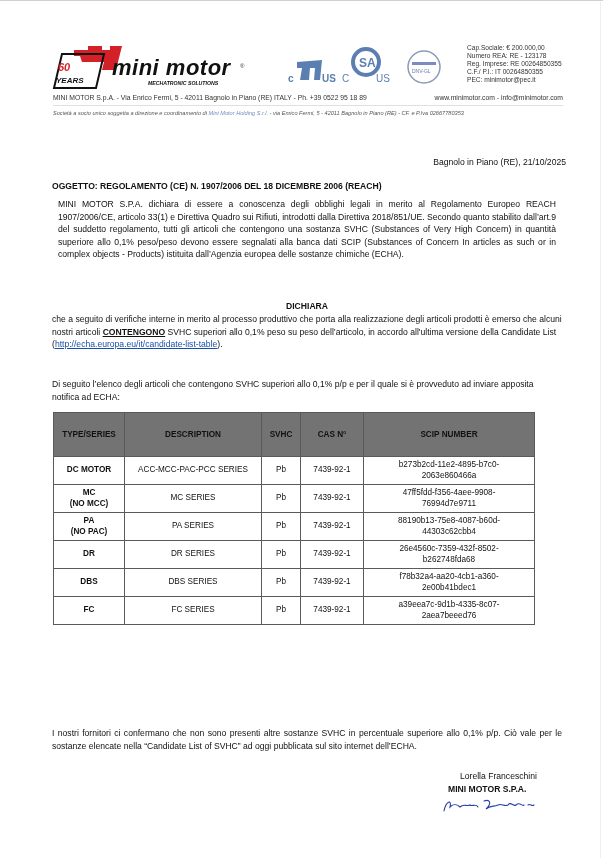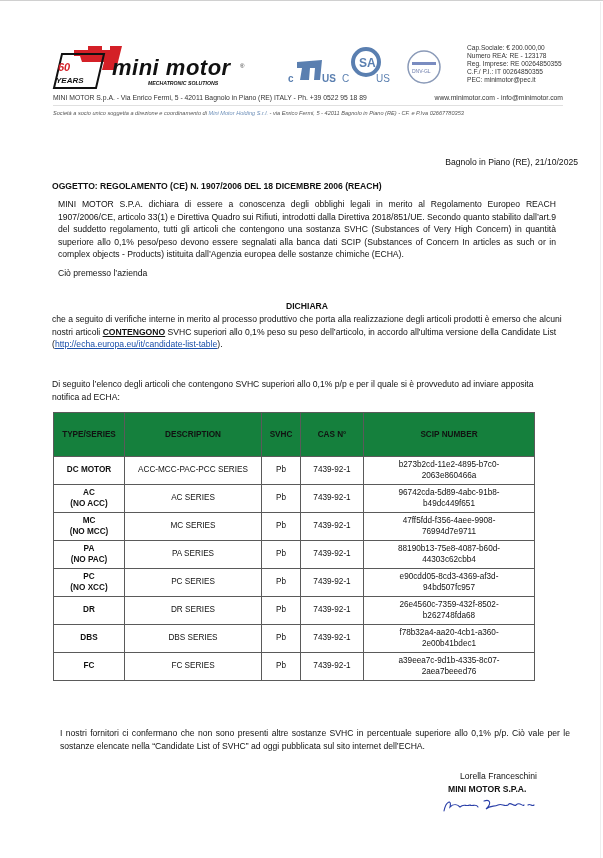--- a/index.html
+++ b/index.html
@@ -17,40 +17,40 @@
   .address-line { position:absolute; left:53px; top:94px; width:510px; font-size:6.8px; color:#333;
                   display:flex; justify-content:space-between; }
   .addr-divider { position:absolute; left:53px; top:105px; width:510px; height:1px; background:#e0e0e0; }
   .holding-line { position:absolute; left:53px; top:110px; width:510px; font-size:5.6px; font-style:italic;
                   color:#555; white-space:nowrap; }
   .holding-line .blue { color:#6d8fb8; }
 
   
   .doc { position:absolute; left:52px; top:0; width:511px; font-family:"Liberation Sans", sans-serif;
          font-size:8.6px; line-height:12.6px; color:#111; }
-  .date { position:absolute; left:16px; width:510px; top:156px; text-align:right; }
+  .date { position:absolute; left:4px; width:510px; top:156px; text-align:right; }
   .subject { position:absolute; left:0; top:180px; font-weight:bold; white-space:nowrap; }
   .para1 { position:absolute; left:0; top:192px; width:510px; text-align:justify; }
   .para1 p, .para2 p { margin:6px; }
   .dichiara { position:absolute; left:0; top:300px; width:510px; text-align:center; font-weight:bold; }
   .para2 { position:absolute; left:0; top:313px; width:510px; }
   .para2 .strong { font-weight:bold; text-decoration:underline; }
   .para2 a { color:#1a4fa8; text-decoration:underline; }
   .para3 { position:absolute; left:0; top:378px; width:510px; }
 
   
   .tbl { position:absolute; left:53px; top:412px; border-collapse:collapse; font-size:8.2px;
          font-family:"Liberation Sans", sans-serif; }
   .tbl th, .tbl td { border:1px solid #5a5a5a; text-align:center; vertical-align:middle; padding:0 2px; }
-  .tbl th { background:#15803d; font-weight:bold; height:43px; }
+  .tbl th { background:#737373; font-weight:bold; height:43px; }
   .tbl td { height:27px; line-height:10.5px; }
   .tbl td.type { font-weight:bold; }
   .c1 { width:66px; } .c2 { width:132px; } .c3 { width:34px; } .c4 { width:58px; } .c5 { width:166px; }
 
-  .para4 { position:absolute; left:8px; top:727px; width:510px; text-align:justify; }
+  .para4 { position:absolute; left:0; top:727px; width:510px; text-align:justify; }
   .signer { position:absolute; left:452px; top:771px; font-size:8.6px;margin-left:8px; }
   .signer-co { position:absolute; left:448px; top:784px; font-size:8.6px; font-weight:bold; }
   .signature { position:absolute; left:440px; top:793px; }
 </style>
 </head>
 <body>
 
 <div class="topline"></div>
 <div class="rightline"></div>
 
@@ -104,21 +104,20 @@
 <div class="addr-divider"></div>
 <div class="holding-line">
   <span>Società a socio unico soggetta a direzione e coordinamento di </span><span class="blue">Mini Motor Holding S.r.l.</span><span> - via Enrico Fermi, 5 - 42011 Bagnolo in Piano (RE) - CF. e P.Iva 02667780353</span>
 </div>
 
 <div class="doc">
   <div class="date">Bagnolo in Piano (RE), 21/10/2025</div>
   <div class="subject">OGGETTO: REGOLAMENTO (CE) N. 1907/2006 DEL 18 DICEMBRE 2006 (REACH)</div>
   <div class="para1">
     <p>MINI MOTOR S.P.A. dichiara di essere a conoscenza degli obblighi legali in merito al Regolamento Europeo REACH 1907/2006/CE, articolo 33(1) e Direttiva Quadro sui Rifiuti, introdotti dalla Direttiva 2018/851/UE. Secondo quanto stabilito dall’art.9 del suddetto regolamento, tutti gli articoli che contengono una sostanza SVHC (Substances of Very High Concern) in quantità superiore allo 0,1% peso/peso devono essere segnalati alla banca dati SCIP (Substances of Concern In articles as such or in complex objects - Products) istituita dall’Agenzia europea delle sostanze chimiche (ECHA).</p>
-    <p>Ciò premesso l’azienda</p>
   </div>
   <div class="dichiara">DICHIARA</div>
   <div class="para2">
     <span>che a seguito di verifiche interne in merito al processo produttivo che porta alla realizzazione degli articoli prodotti è emerso che alcuni nostri articoli </span><span class="strong">CONTENGONO</span><span> SVHC superiori allo 0,1% peso su peso dell’articolo, in accordo all'ultima versione della Candidate List (</span><a>http://echa.europa.eu/it/candidate-list-table</a><span>).</span>
   </div>
   <div class="para3">Di seguito l’elenco degli articoli che contengono SVHC superiori allo 0,1% p/p e per il quale si è provveduto ad inviare apposita notifica ad ECHA:</div>
   <div class="para4">I nostri fornitori ci confermano che non sono presenti altre sostanze SVHC in percentuale superiore allo 0,1% p/p. Ciò vale per le sostanze elencate nella “Candidate List of SVHC” ad oggi pubblicata sul sito internet dell’ECHA.</div>
 </div>
 
 <table class="tbl">
@@ -133,46 +132,32 @@
   </thead>
   <tbody id="tbody">
       <tr>
         <td class="type"><span>DC MOTOR</span></td>
         <td><span>ACC-MCC-PAC-PCC SERIES</span></td>
         <td><span>Pb</span></td>
         <td><span>7439-92-1</span></td>
         <td><span>b273b2cd-11e2-4895-b7c0-</span><br><span>2063e860466a</span></td>
       </tr>
       <tr>
-        <td class="type"><span>AC</span><br><span>(NO ACC)</span></td>
-        <td><span>AC SERIES</span></td>
-        <td><span>Pb</span></td>
-        <td><span>7439-92-1</span></td>
-        <td><span>96742cda-5d89-4abc-91b8-</span><br><span>b49dc449f651</span></td>
-      </tr>
-      <tr>
         <td class="type"><span>MC</span><br><span>(NO MCC)</span></td>
         <td><span>MC SERIES</span></td>
         <td><span>Pb</span></td>
         <td><span>7439-92-1</span></td>
         <td><span>47ff5fdd-f356-4aee-9908-</span><br><span>76994d7e9711</span></td>
       </tr>
       <tr>
         <td class="type"><span>PA</span><br><span>(NO PAC)</span></td>
         <td><span>PA SERIES</span></td>
         <td><span>Pb</span></td>
         <td><span>7439-92-1</span></td>
         <td><span>88190b13-75e8-4087-b60d-</span><br><span>44303c62cbb4</span></td>
-      </tr>
-      <tr>
-        <td class="type"><span>PC</span><br><span>(NO XCC)</span></td>
-        <td><span>PC SERIES</span></td>
-        <td><span>Pb</span></td>
-        <td><span>7439-92-1</span></td>
-        <td><span>e90cdd05-8cd3-4369-af3d-</span><br><span>94bd507fc957</span></td>
       </tr>
       <tr>
         <td class="type"><span>DR</span></td>
         <td><span>DR SERIES</span></td>
         <td><span>Pb</span></td>
         <td><span>7439-92-1</span></td>
         <td><span>26e4560c-7359-432f-8502-</span><br><span>b262748fda68</span></td>
       </tr>
       <tr>
         <td class="type"><span>DBS</span></td>

